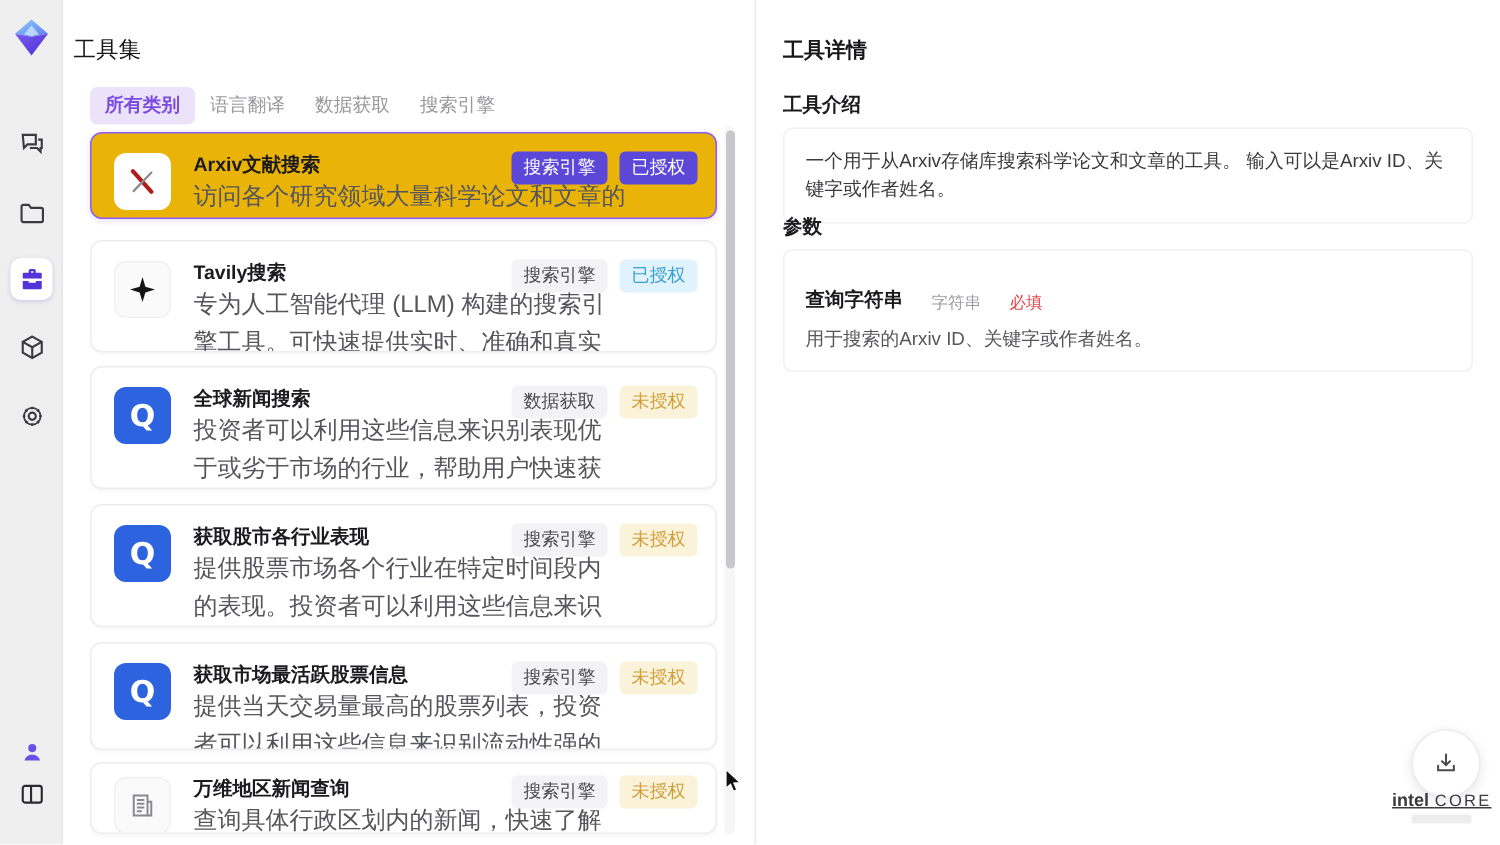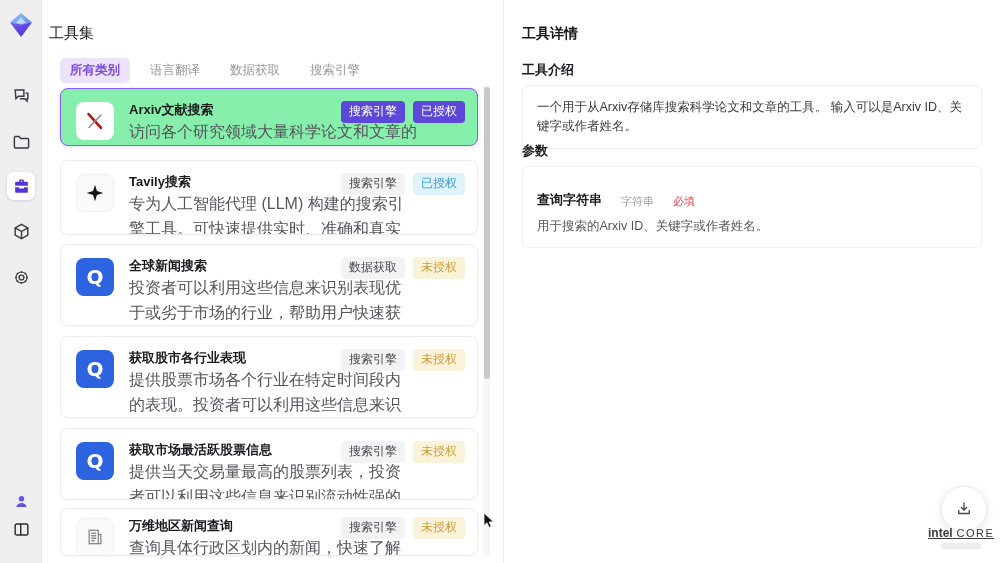--- a/index.html
+++ b/index.html
@@ -12,28 +12,28 @@
     background:#efeff0; border-right:1px solid #e6e6e8; }
   .rail-logo { position:absolute; left:8px; top:12px; width:26px; height:26px; }
   .rail-item { position:absolute; left:7px; width:28px; height:28px;
     display:flex; align-items:center; justify-content:center; border-radius:7px; cursor:pointer; }
   .rail-item svg { width:19px; height:19px; }
   .rail-item.active { background:#ffffff; box-shadow:0 1px 3px rgba(80,60,180,.18); }
 
   
   .list-panel { position:absolute; left:42px; top:0; width:461px; height:563px; background:#fff; }
   .list-title { position:absolute; left:7px; top:24px; font-size:15px; font-weight:normal; color:#17171a; }
-  .tabs { position:absolute; left:18px; top:58px; display:flex; gap:10px; align-items:center; }
+  .tabs { position:absolute; left:18px; top:58px; display:flex; align-items:center; }
   .tab { font-size:12.5px; color:#98989d; padding:4px 10px; border-radius:5px; cursor:pointer; white-space:nowrap; }
   .tab.active { background:#ece3fa; color:#7a4be0; font-weight:bold; }
 
   .card { position:absolute; left:18px; width:418px; background:#ffffff;
     border:1px solid #ededf0; border-radius:8px; box-shadow:0 1px 2px rgba(0,0,0,.04);
     overflow:hidden; cursor:pointer; }
-  .card.selected { background:#86efac; border:1px solid #8b5cf6; box-shadow:0 1px 4px rgba(120,70,220,.18); }
+  .card.selected { background:#eab308; border:1px solid #8b5cf6; box-shadow:0 1px 4px rgba(120,70,220,.18); }
   .tile { position:absolute; left:15px; top:13px; width:38px; height:38px; border-radius:8px;
     display:flex; align-items:center; justify-content:center; background:#fff; }
   .card.selected .tile { background:#ffffff; }
   .tile.plain { background:#fafafa; border:1px solid #f0f0f0; }
   .tile.blue { background:#2e63e0; }
   .tile.blue .qglyph { color:#fff; font-size:20px; font-weight:bold; line-height:1;
     font-family:"DejaVu Sans",sans-serif; }
   .card-title { position:absolute; left:68px; top:12px; font-size:13px; font-weight:bold; color:#1b1b1f; }
   .card-desc { position:absolute; left:68px; top:31px; width:280px; font-size:16px; color:#55555c; line-height:1.55; }
   .badges { position:absolute; right:12px; top:12px; display:flex; gap:8px; }

